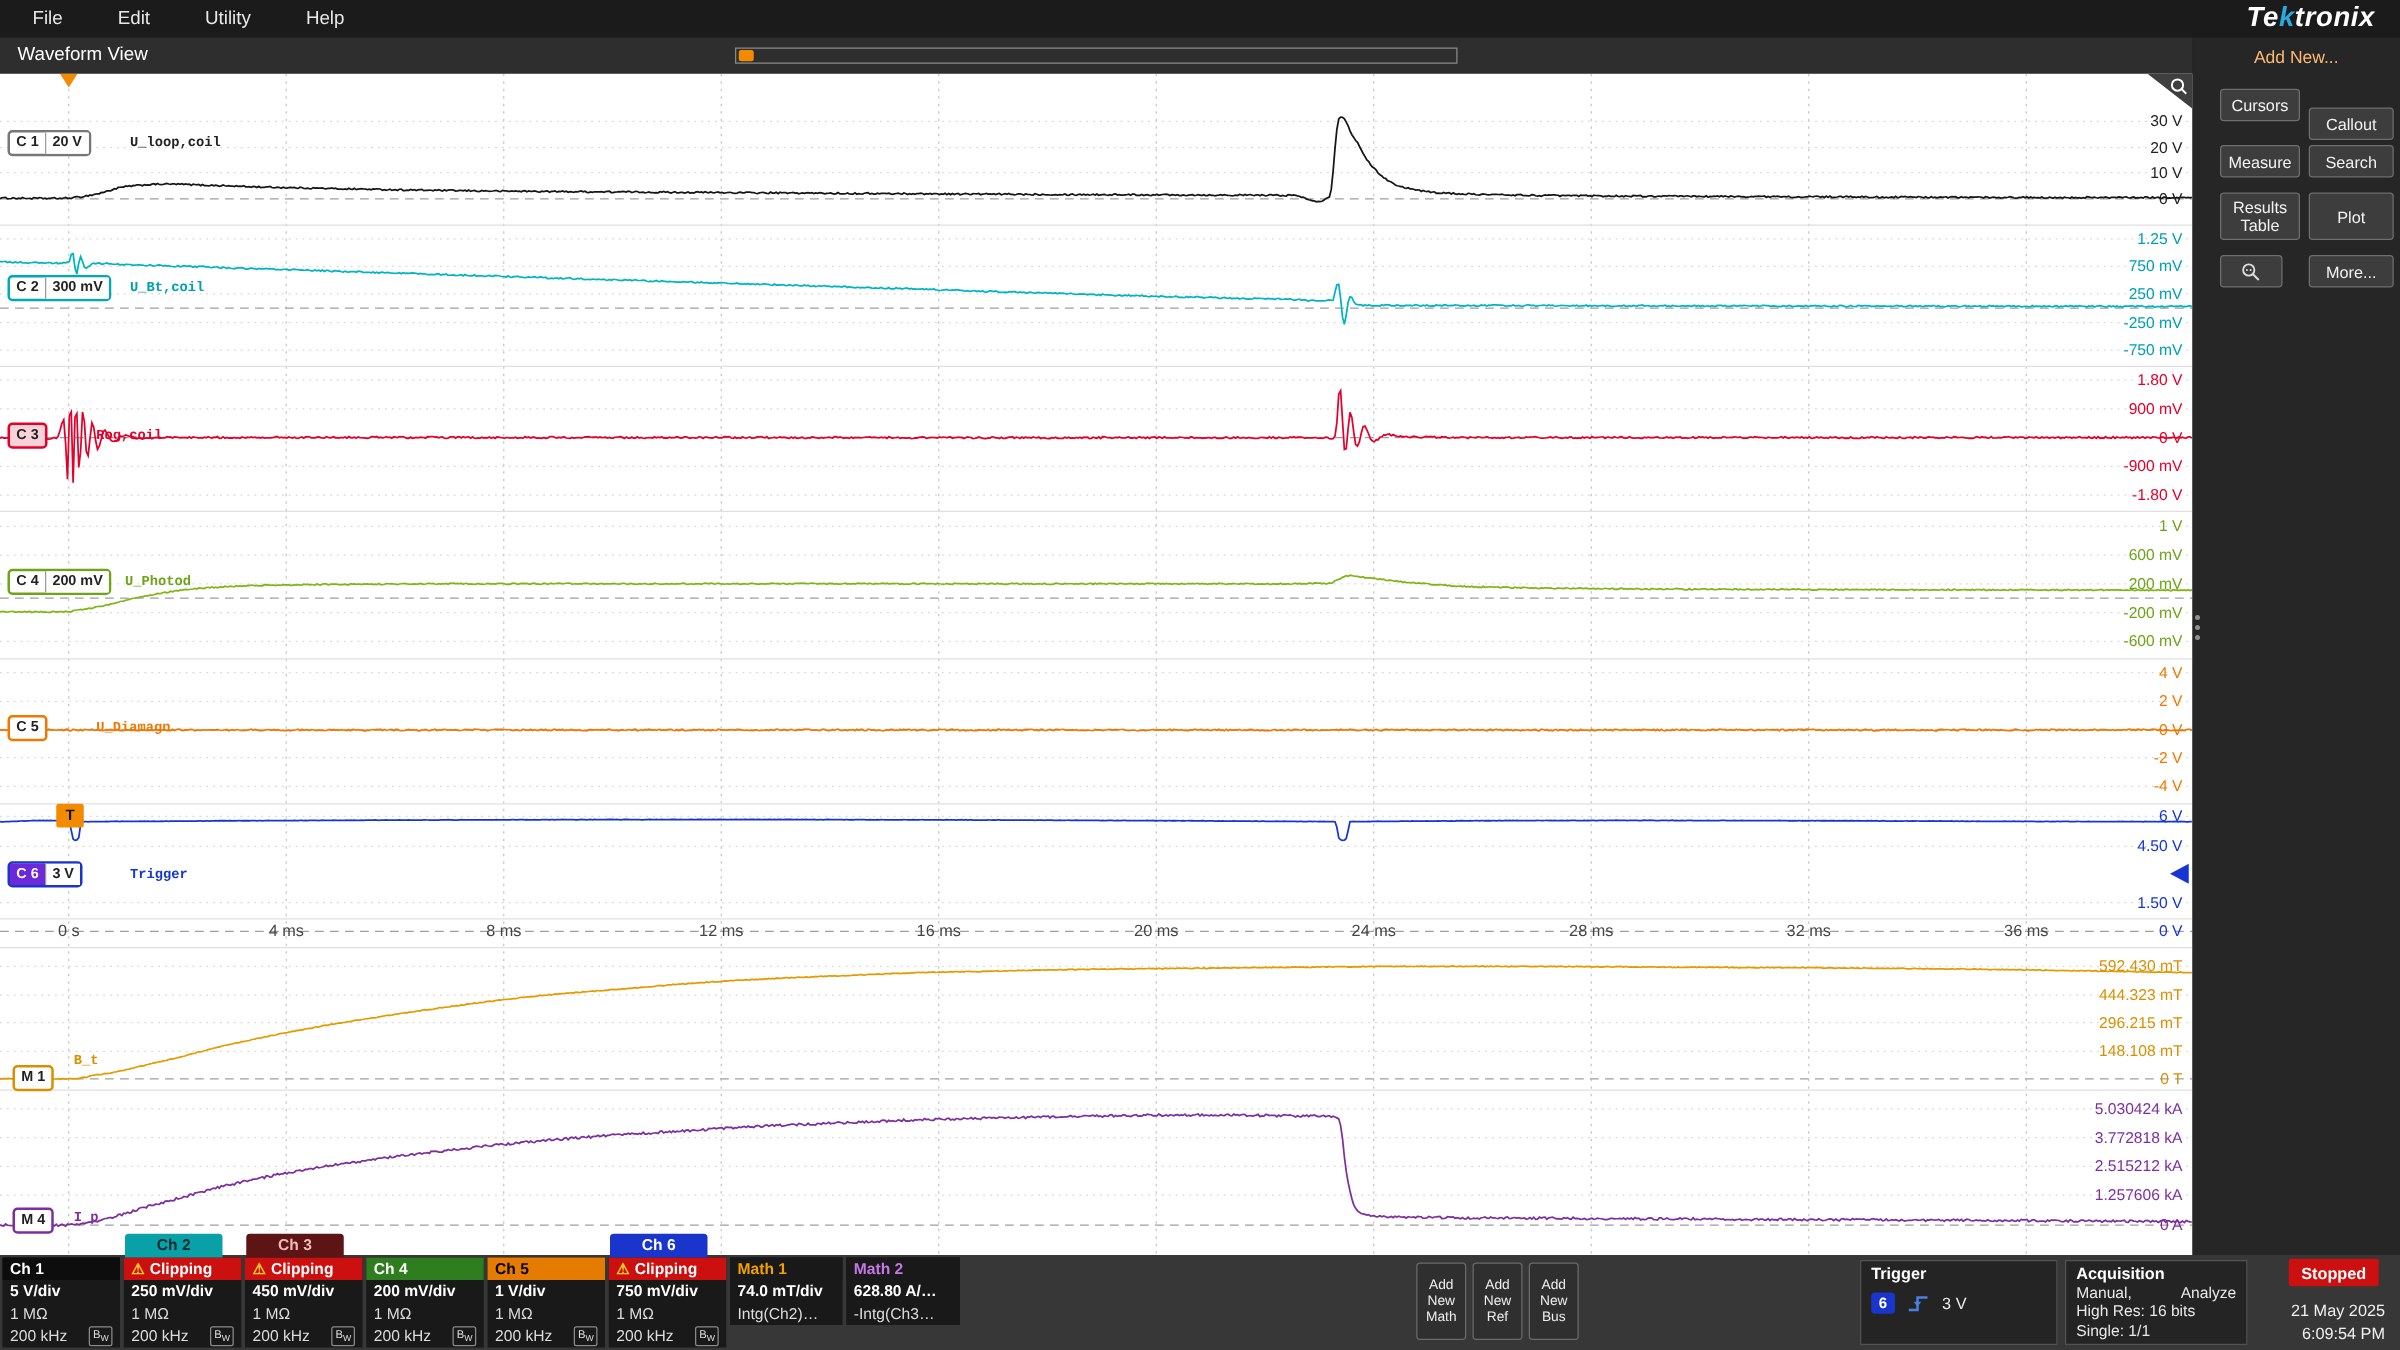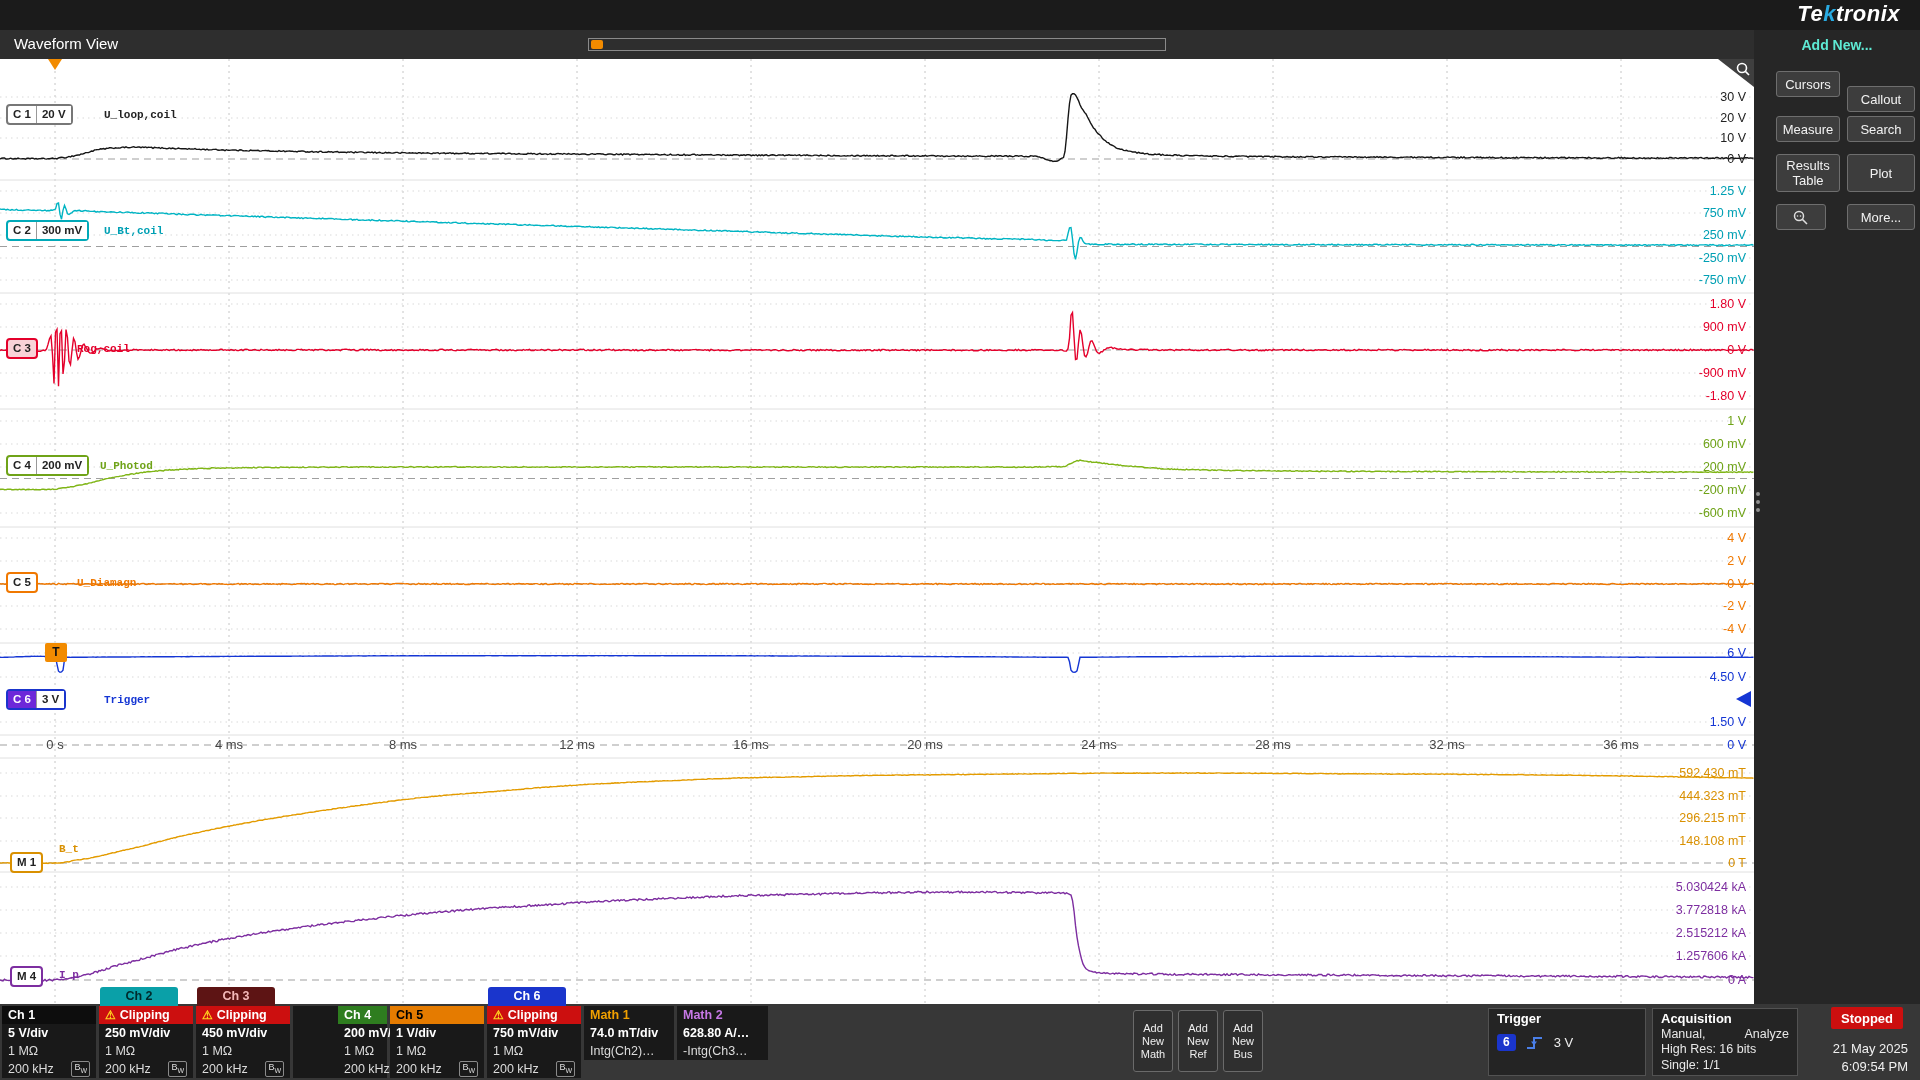--- a/index.html
+++ b/index.html
@@ -31,21 +31,21 @@
   .pb1f{color:#fff;}
   .tbadge{position:absolute;width:22px;height:19px;background:#f28b00;color:#111;font-weight:bold;font-size:12px;text-align:center;line-height:19px;border-radius:2px;z-index:4;}
   .xtick{position:absolute;width:64px;text-align:center;font-size:13px;color:#444;z-index:3;}
   .trig-pos{position:absolute;left:48px;top:0;width:0;height:0;border-left:7px solid transparent;border-right:7px solid transparent;border-top:11px solid #f28b00;z-index:5;}
   .trig-level{position:absolute;left:1736px;top:632px;width:0;height:0;border-top:8px solid transparent;border-bottom:8px solid transparent;border-right:15px solid #1536d4;z-index:5;}
   .zoom-corner{position:absolute;right:0;top:0;width:0;height:0;border-top:28px solid #3f3f3f;border-left:36px solid transparent;z-index:5;}
   .zoom-glyph{position:absolute;right:3px;top:2px;z-index:6;}
 
   
   .side-panel{position:absolute;left:1754px;top:30px;width:166px;height:974px;background:#262626;}
-  .add-new-label{position:absolute;top:7px;width:100%;text-align:center;color:#5eead4;font-weight:bold;font-size:14px;}
+  .add-new-label{position:absolute;top:7px;width:100%;text-align:center;color:#fdba74;font-weight:normal;font-size:14px;}
   .sp-btn{position:absolute;background:#3d3d3d;border:1px solid #6e6e6e;border-radius:3px;color:#f2f2f2;font-size:13px;font-family:inherit;cursor:default;}
   .b-cursors{left:22px;top:41px;width:64px;height:26px;}
   .b-callout{left:93px;top:41px;width:68px;height:26px;margin-top:15px;}
   .b-measure{left:22px;top:86px;width:64px;height:26px;}
   .b-search{left:93px;top:86px;width:68px;height:26px;}
   .b-results{left:22px;top:124px;width:64px;height:38px;line-height:15px;}
   .b-plot{left:93px;top:124px;width:68px;height:38px;}
   .b-zoomadv{left:22px;top:174px;width:50px;height:26px;}
   .b-more{left:93px;top:174px;width:68px;height:26px;}
   .splitter-dots{position:absolute;left:2px;top:462px;display:flex;flex-direction:column;gap:4px;z-index:6;}
@@ -77,20 +77,26 @@
   .mem-icon{display:inline-block;width:10px;height:10px;background:#9a7fe0;border-radius:2px;margin-right:4px;}
   .stopped{position:absolute;left:1831px;top:3px;width:72px;height:22px;background:#cc0f0f;color:#fff;font-weight:bold;font-size:13px;border:none;border-radius:2px;font-family:inherit;}
   .datetime{position:absolute;left:1808px;top:36px;width:100px;text-align:right;color:#f0f0f0;font-size:13px;line-height:18px;white-space:nowrap;}
 </style>
 </head>
 <body>
 
 <div class="app">
 
   <div class="menu-bar">
+    <div class="menu-items" id="menu-items">
+        <div class="menu-item">File</div>
+        <div class="menu-item">Edit</div>
+        <div class="menu-item">Utility</div>
+        <div class="menu-item">Help</div>
+      </div>
     <div class="logo"><span>Te</span><span class="logo-k">k</span><span>tronix</span></div>
   </div>
 
   <div class="title-bar">
     <span class="view-title">Waveform View</span>
     <div class="overview-bar">
       <span class="overview-grip"></span>
     </div>
   </div>
 
@@ -326,21 +332,21 @@
             <span>450 mV/div</span>
           </div>
           <div class="crow">
             <span>1 MΩ</span>
           </div>
           <div class="crow">
             <span>200 kHz</span>
             <span class="bw"><span>B</span><span class="bwsub">W</span></span>
           </div>
         </div>
-        <div class="cbadge" style="left: 293px; width: 94px; padding-left: 45px;">
+        <div class="cbadge" style="left: 293px; width: 94px;">
           <div class="chead" style="background: rgb(46, 125, 31); color: rgb(255, 255, 255);">Ch 4</div>
           <div class="crow bold">
             <span>200 mV/div</span>
           </div>
           <div class="crow">
             <span>1 MΩ</span>
           </div>
           <div class="crow">
             <span>200 kHz</span>
             <span class="bw"><span>B</span><span class="bwsub">W</span></span>

